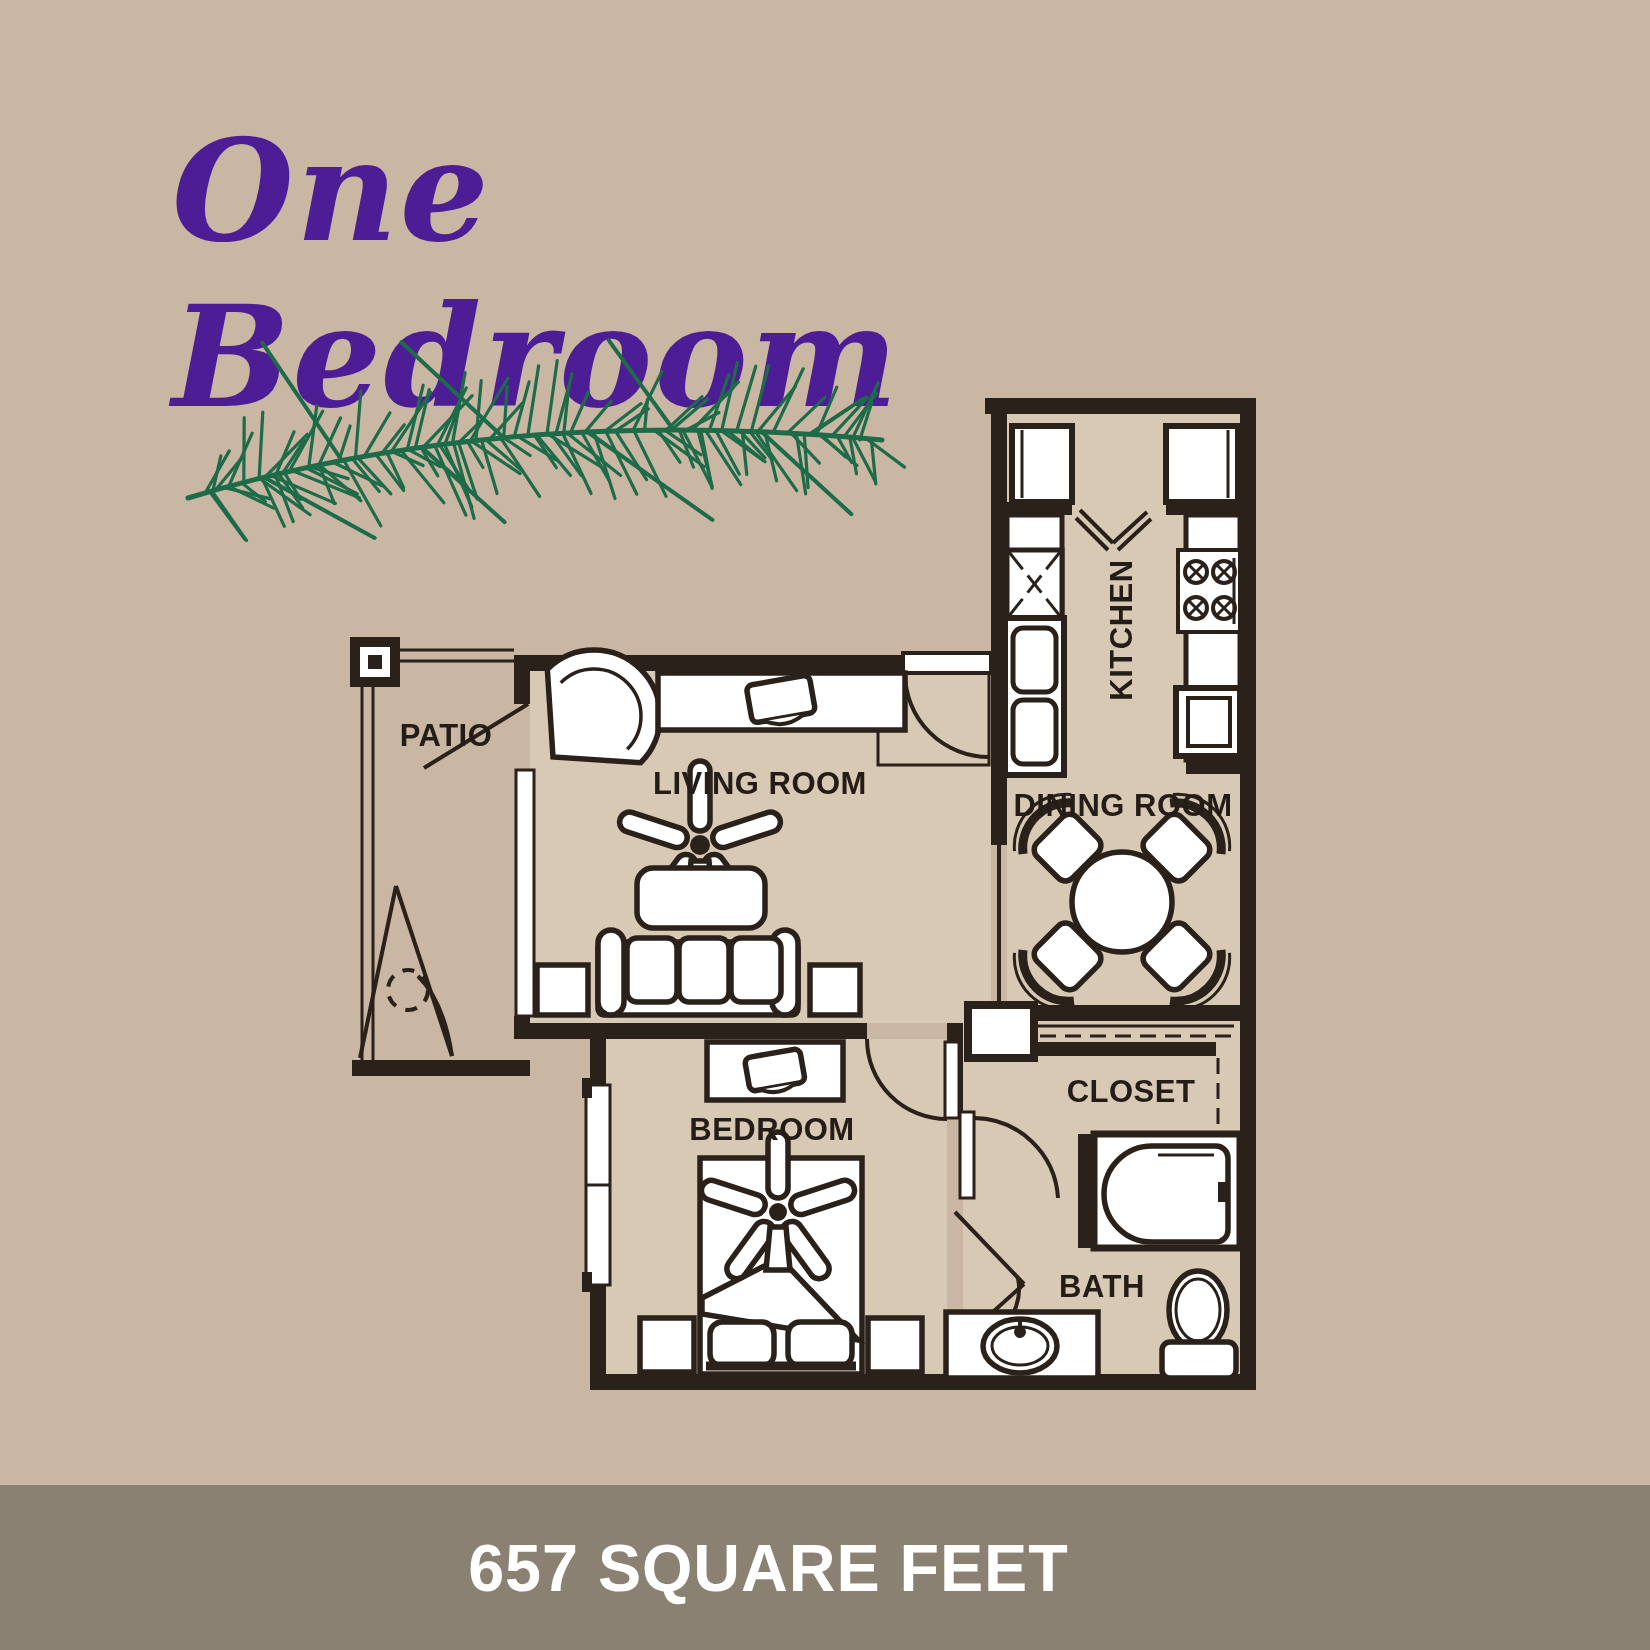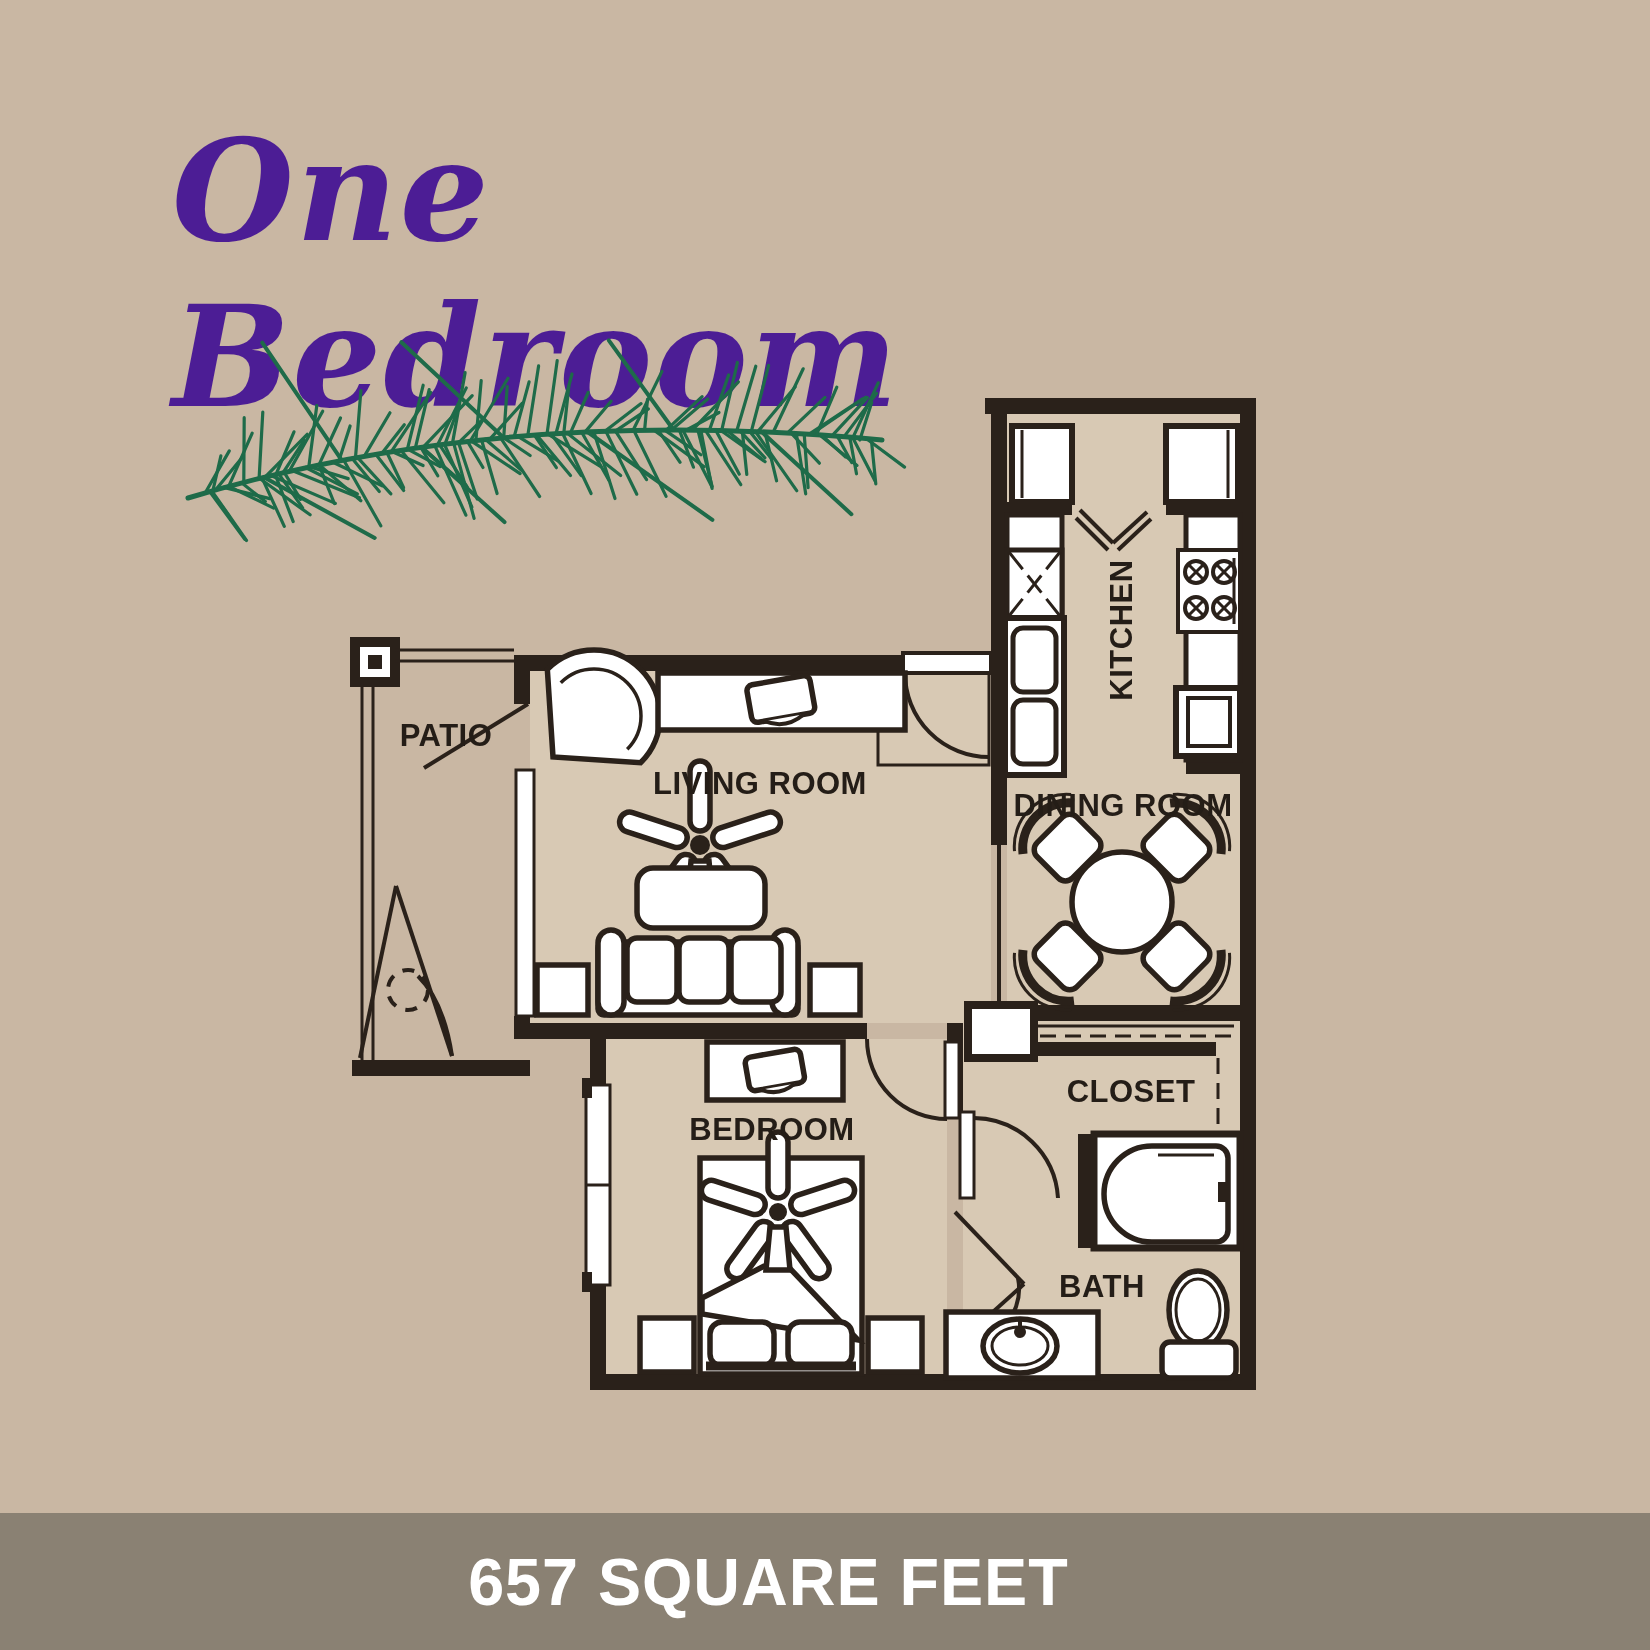--- a/index.html
+++ b/index.html
@@ -12,21 +12,21 @@
   .title-block{
     position:absolute;left:172px;top:88px;
     font-family:"DejaVu Serif", serif;
     font-style:italic;font-weight:bold;
     font-size:140px;line-height:166px;
     color:#4c1d95;letter-spacing:2px;
     white-space:nowrap;
     margin-top:20px;
   }
   .footer-band{
-    position:absolute;left:0;bottom:0;width:1650px;height:137px;
+    position:absolute;left:0;bottom:0;width:1650px;height:165px;
     background:#8a8173;display:flex;align-items:center;justify-content:center;
   }
   .footer-band .txt{
     color:#ffffff;font-weight:bold;font-size:66px;letter-spacing:1px;
     transform:translateX(-57px) scaleX(0.98);
     font-family:"Liberation Sans", sans-serif;
     white-space:nowrap;
   }
   
   .room{fill:#d8c9b4;stroke:none;}

